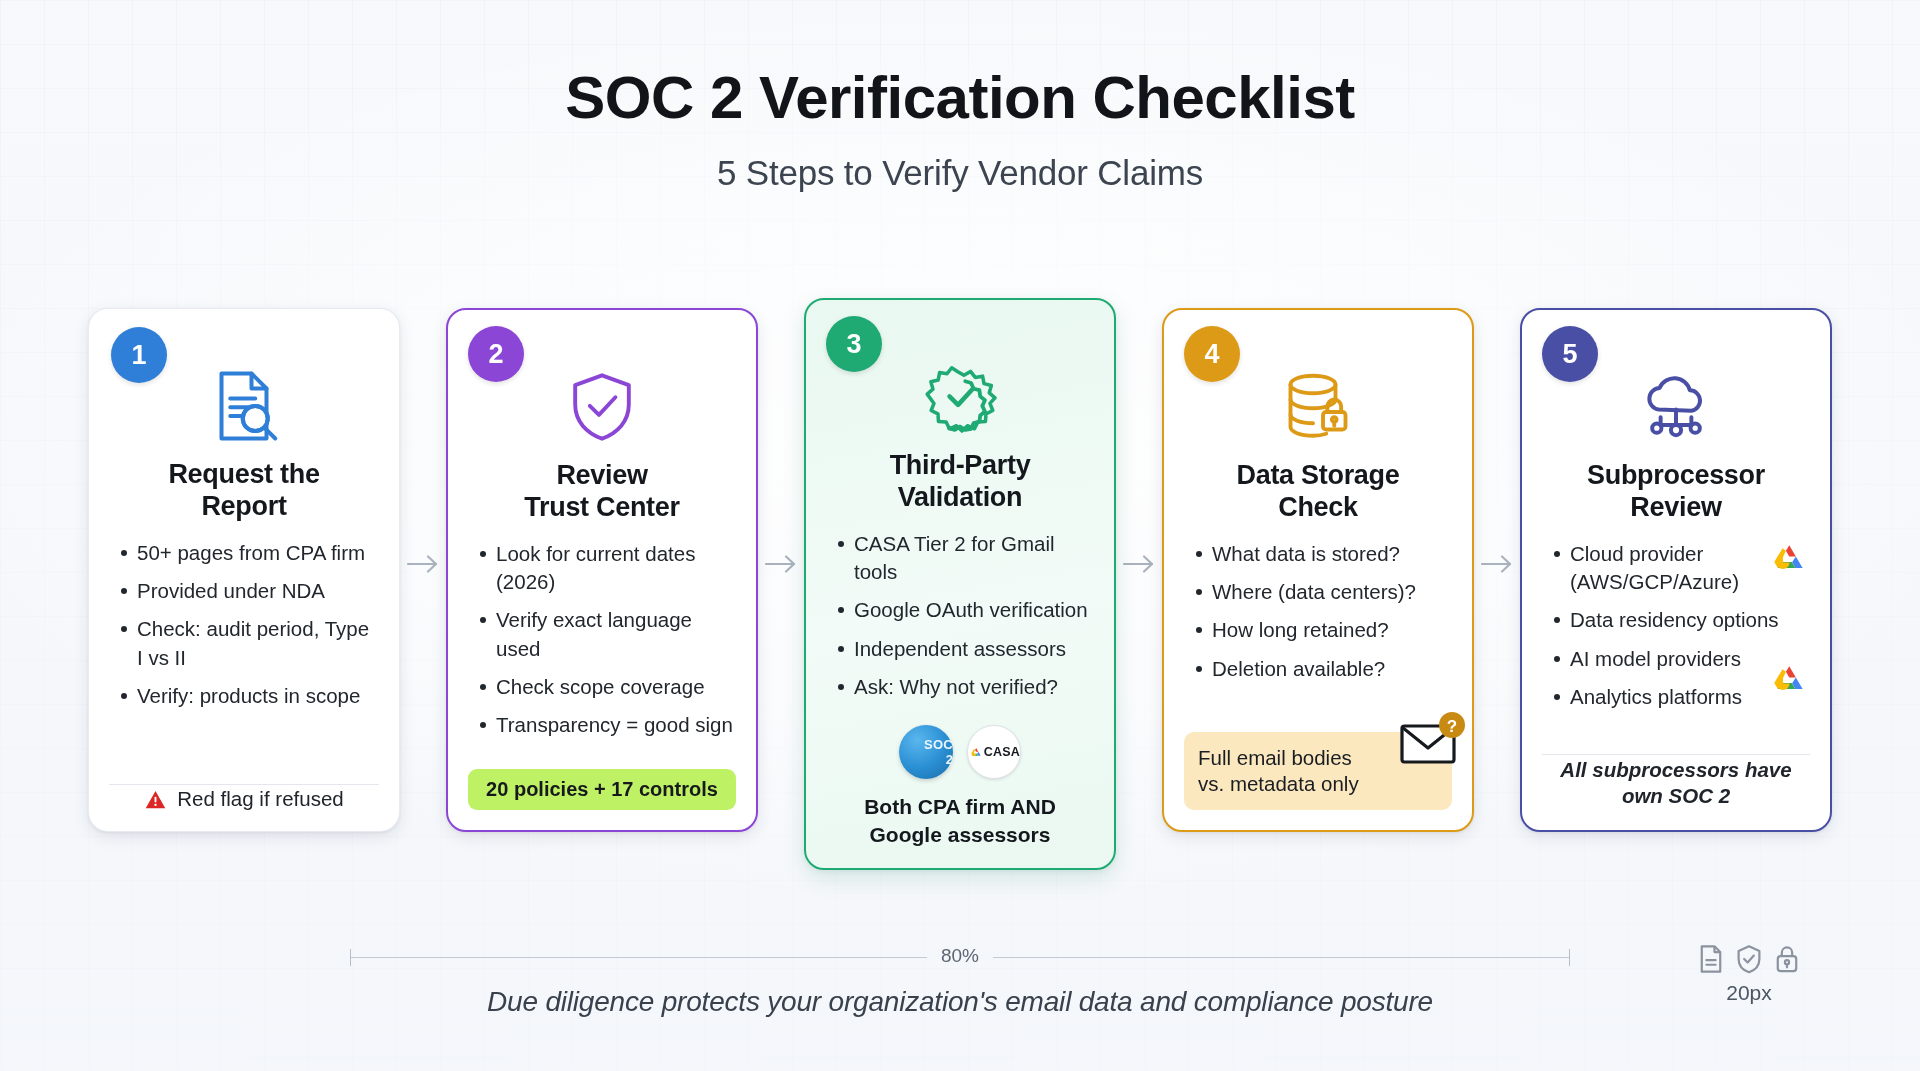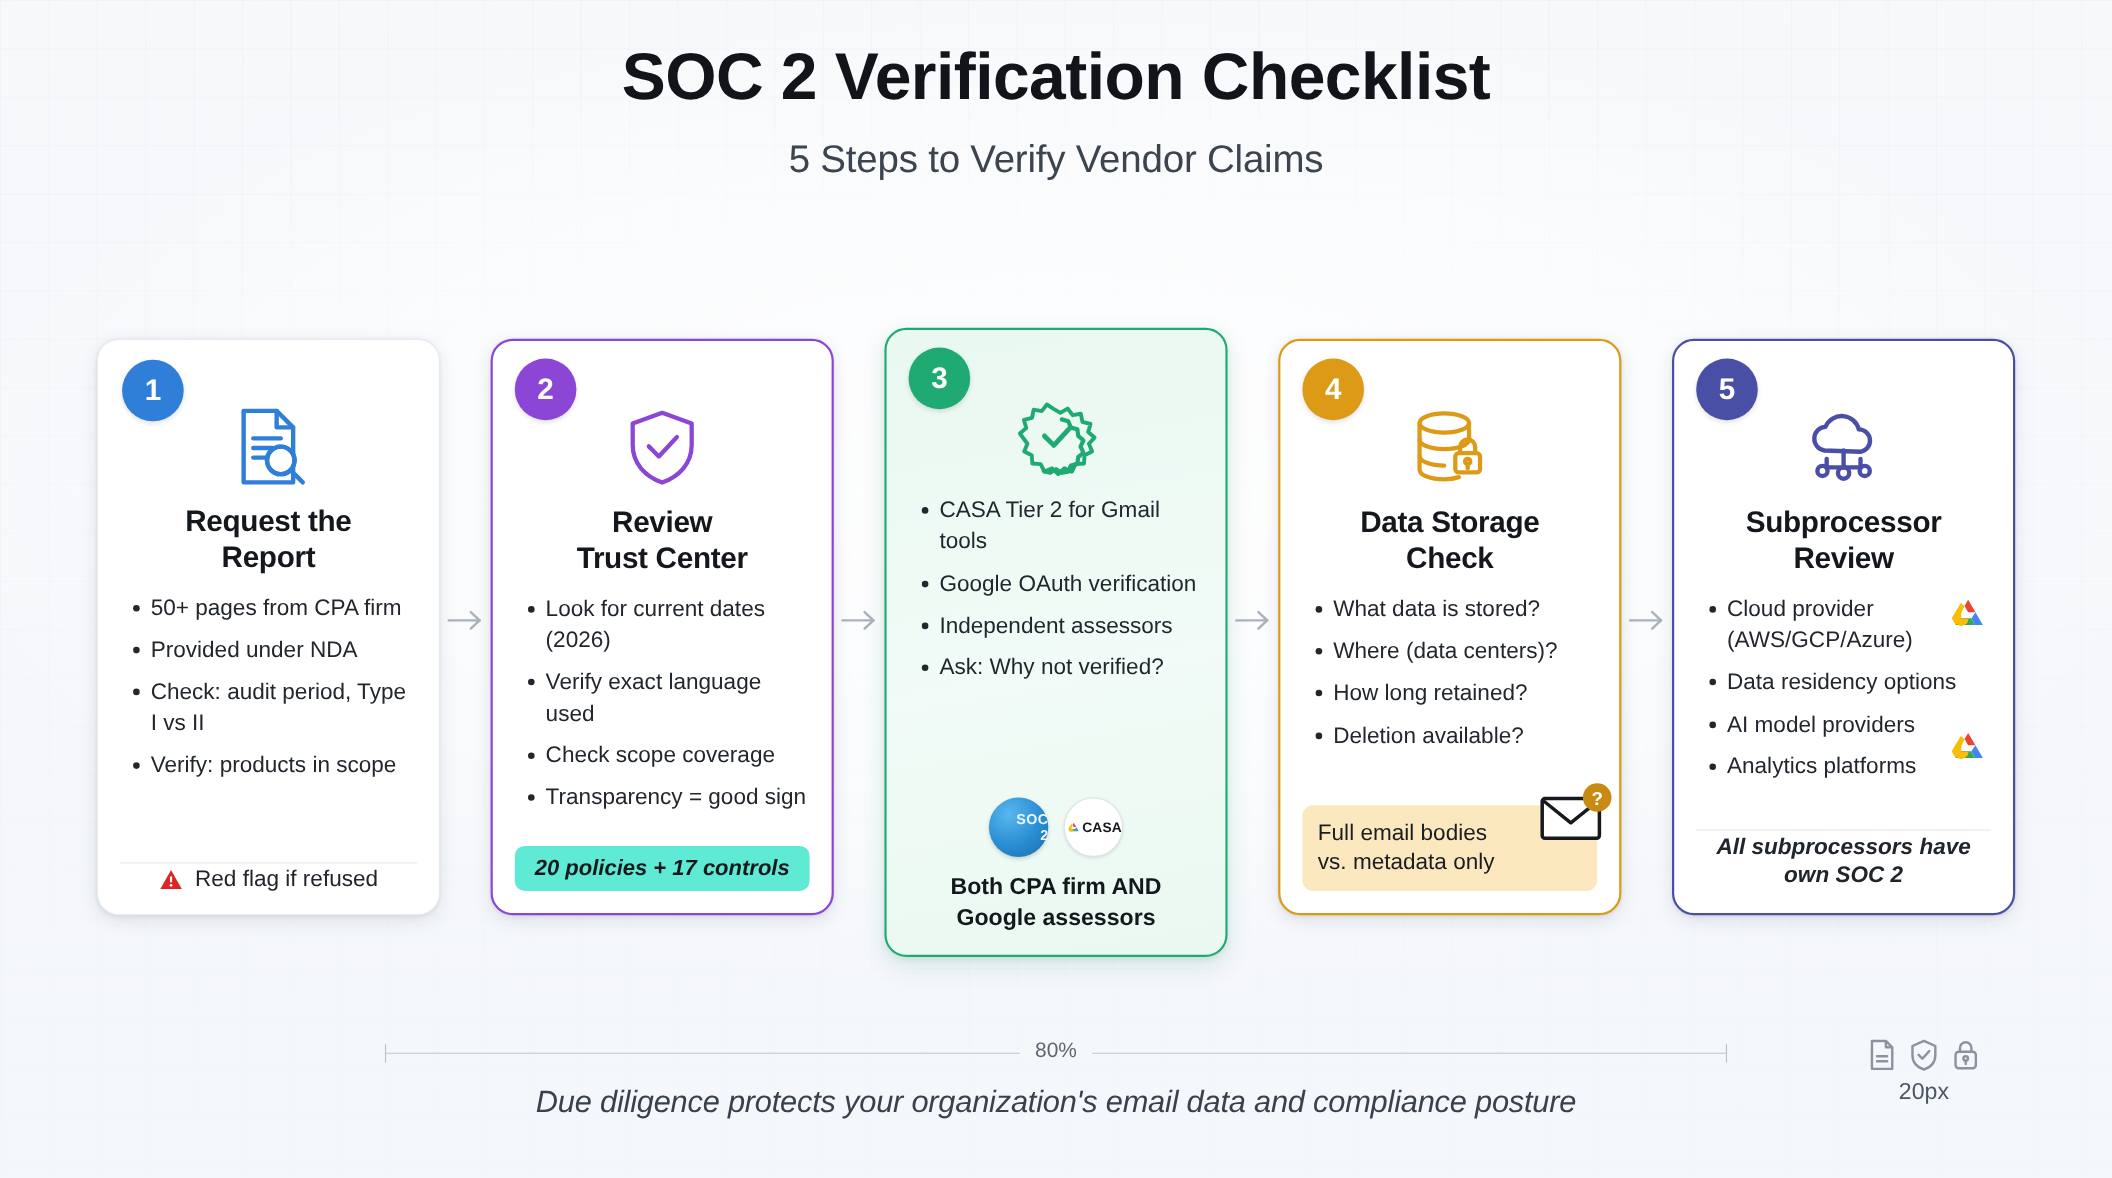--- a/index.html
+++ b/index.html
@@ -37,21 +37,21 @@
   }
 
   #page {
     position: relative;
     z-index: 2;
     width: 1920px;
     height: 1071px;
   }
 
   
-  .header { text-align: center; padding-top: 38px; }
+  .header { text-align: center; padding-top: 66px; }
   .title {
     font-size: 60px;
     font-weight: bold;
     color: #111418;
     letter-spacing: -0.5px;
     line-height: 1.08;
   }
   .subtitle {
     font-size: 35px;
     color: #3c4450;
@@ -174,29 +174,28 @@
     font-size: 20.5px;
     color: #20252b;
     font-style: italic;
     font-weight: bold;
     text-align: center;
     line-height: 1.3;
   }
 
   .pill {
     margin-top: 8px;
-    background: #5eead4;
+    background: #bef264;
     color: #17191d;
     font-size: 20px;
     font-weight: bold;
     border-radius: 9px;
     padding: 9px 14px;
     text-align: center;
     width: 100%;
-    font-style: italic;
   }
 
   .featured-foot {
     font-size: 21px;
     font-weight: bold;
     color: #14181d;
     text-align: center;
     line-height: 1.3;
     margin-top: 10px;
   }
@@ -389,20 +388,24 @@
     </div>
 
     <div class="card featured" style="--accent:#1faa74; margin-top:-10px;">
       <div class="badge-num">3</div>
       <div class="card-icon">
         <svg width="84" height="84" viewBox="0 0 64 64" fill="none" stroke="#1faa74" stroke-width="2.9" stroke-linecap="round" stroke-linejoin="round">
           <path d="M36 20 l4.5 1.3 1.8 4.4 4.5 1.1 .6 4.7 3.6 3-2 4.3 2 4.3-3.6 3-.6 4.7-4.5 1.1-1.8 4.4L36 57l-4-2.5L28 57l-4.5-1.3"></path>
           <path d="M30 12.5 l5 3 5-3 3.6 4.6 5.6-1 1.1 5.7 5.6 1.4-1.6 5.6 4.4 3.8-3.9 4.3 2.2 5.4-5.2 2.5-.4 5.8-5.8.4-2.6 5.2-5.3-2.3-4.2 4-4.2-4-5.3 2.3-2.6-5.2-5.8-.4-.4-5.8-5.2-2.5 2.2-5.4L7 29.8l4.4-3.8-1.6-5.6 5.6-1.4 1.1-5.7 5.6 1 3.6-4.6 4.3 2.8z" stroke-width="2.7"></path>
           <path d="M24 31.5 L30.5 38 L42 25.5" stroke-width="3.4"></path>
         </svg>
+      </div>
+      <div class="card-title">
+        <span>Third-Party</span><br>
+        <span>Validation</span>
       </div>
       <ul class="bullets">
         <li>CASA Tier 2 for Gmail tools</li>
         <li>Google OAuth verification</li>
         <li>Independent assessors</li>
         <li>Ask: Why not verified?</li>
       </ul>
       <div class="logo-row">
         <div class="soc-badge">
           <div class="s1">SOC</div>

